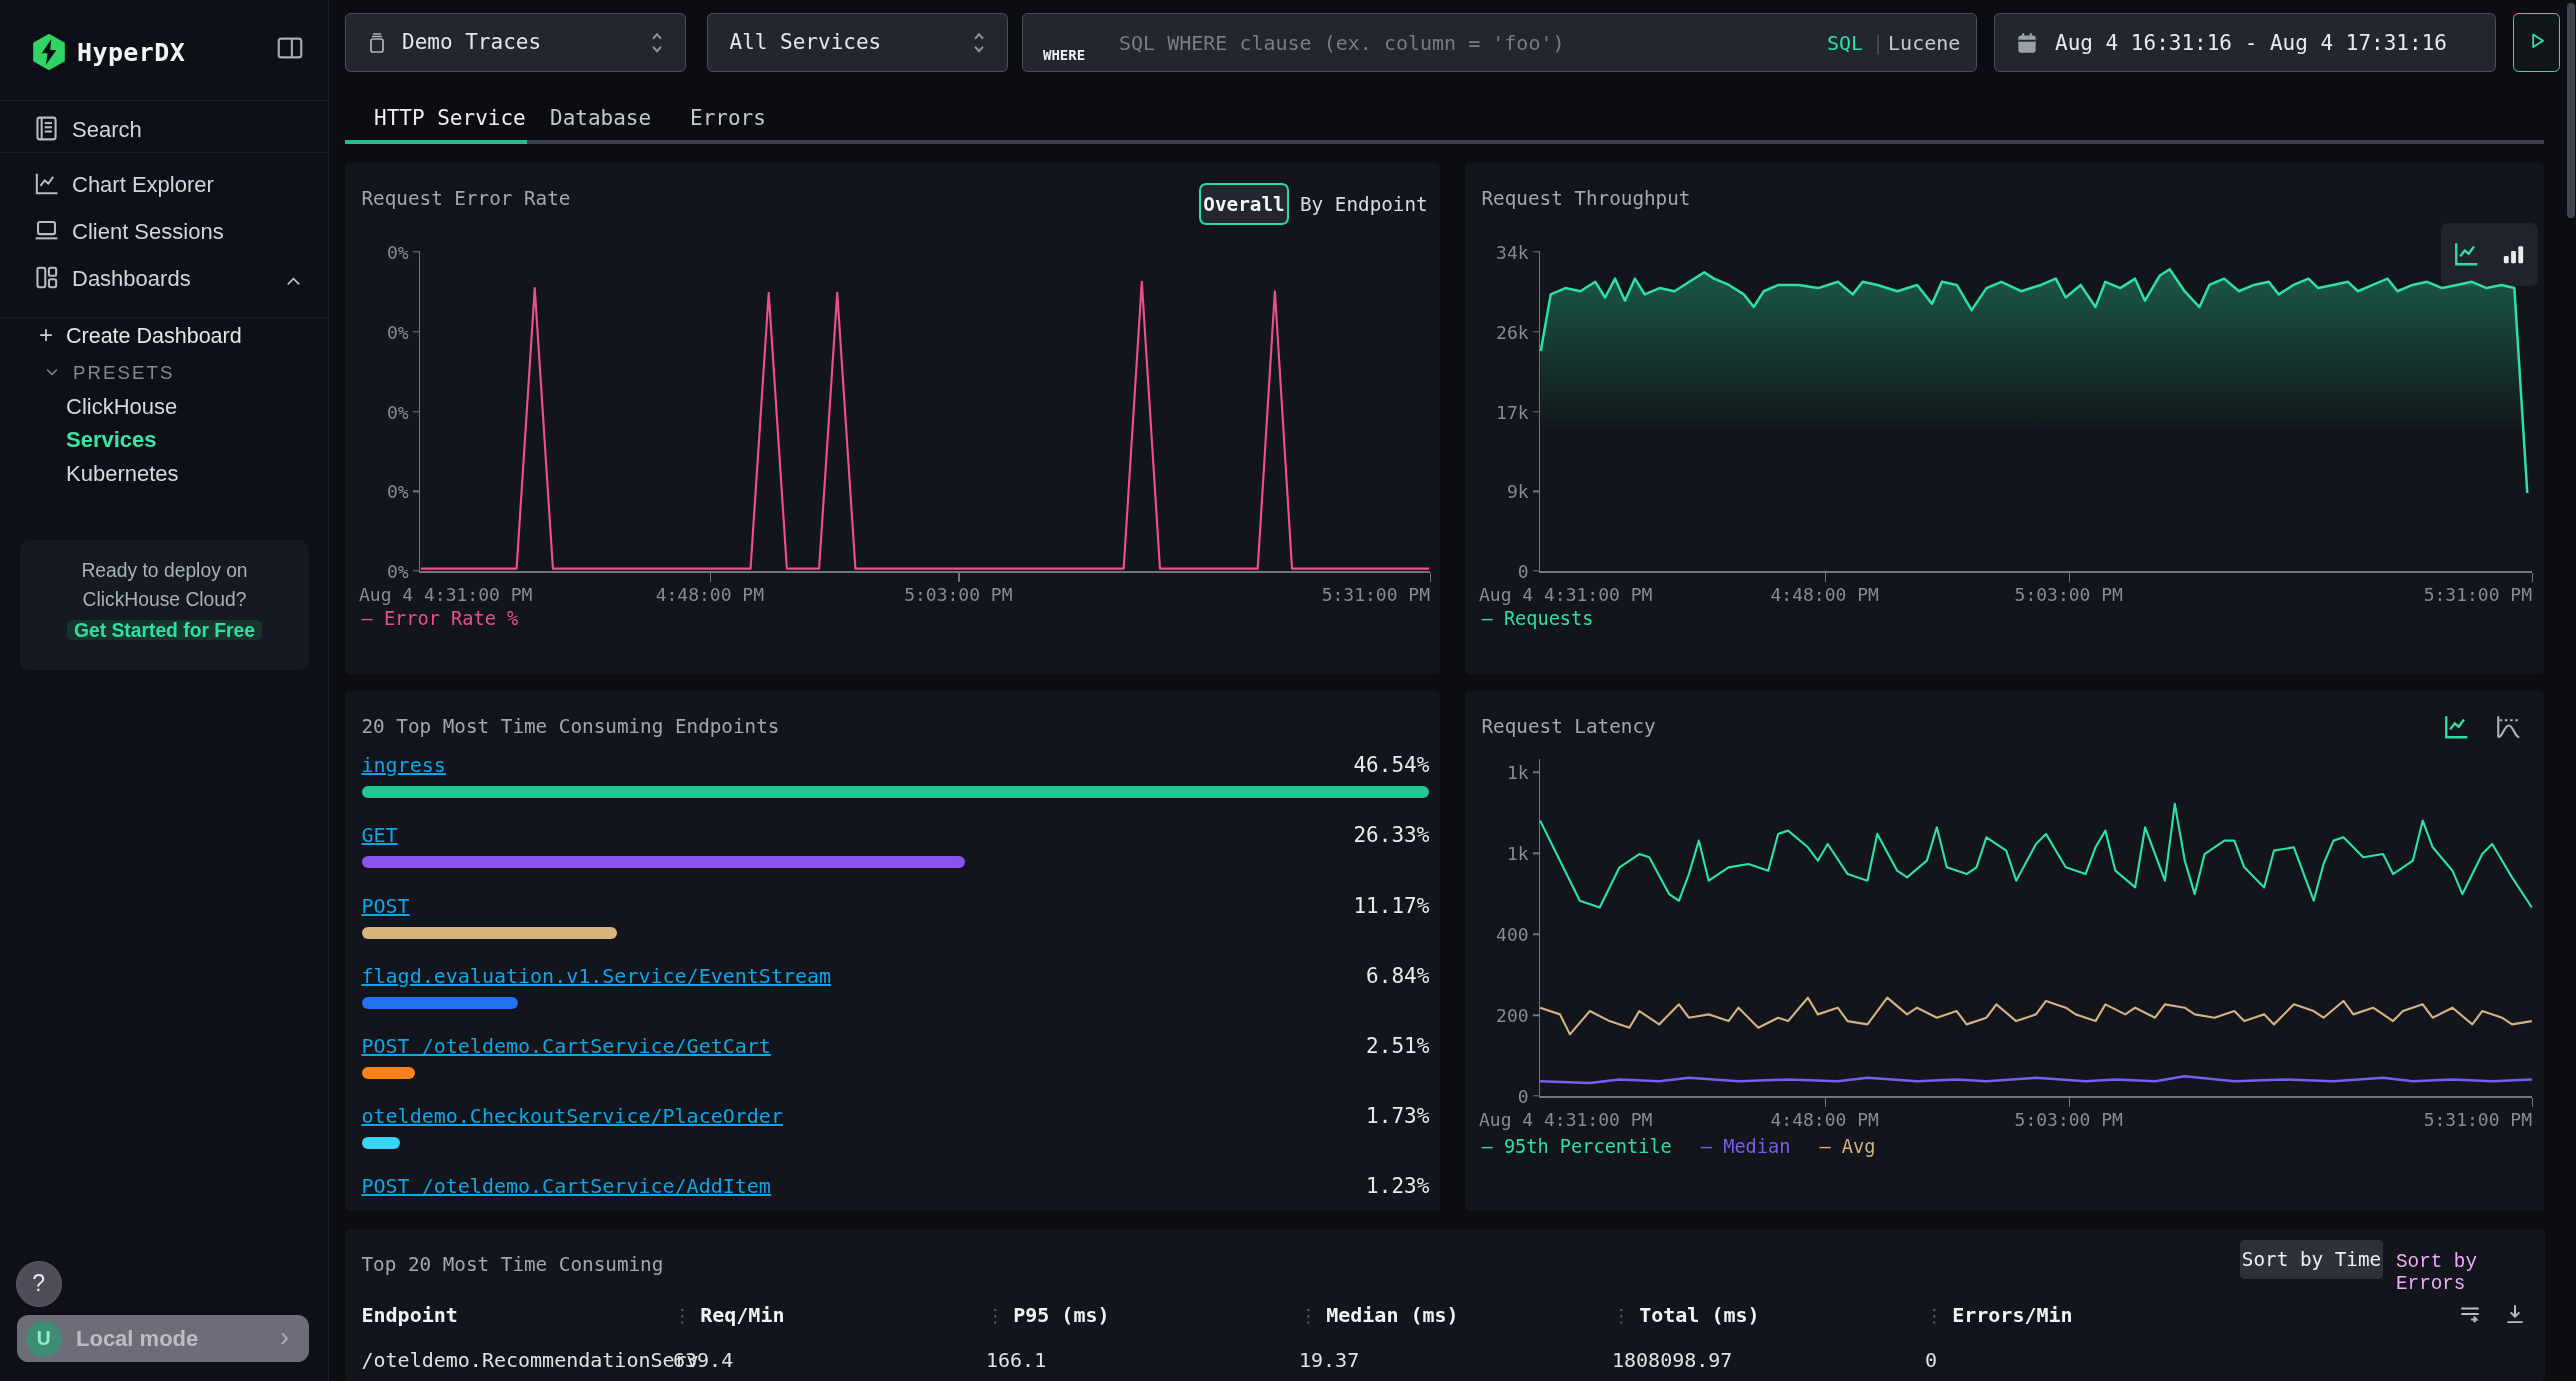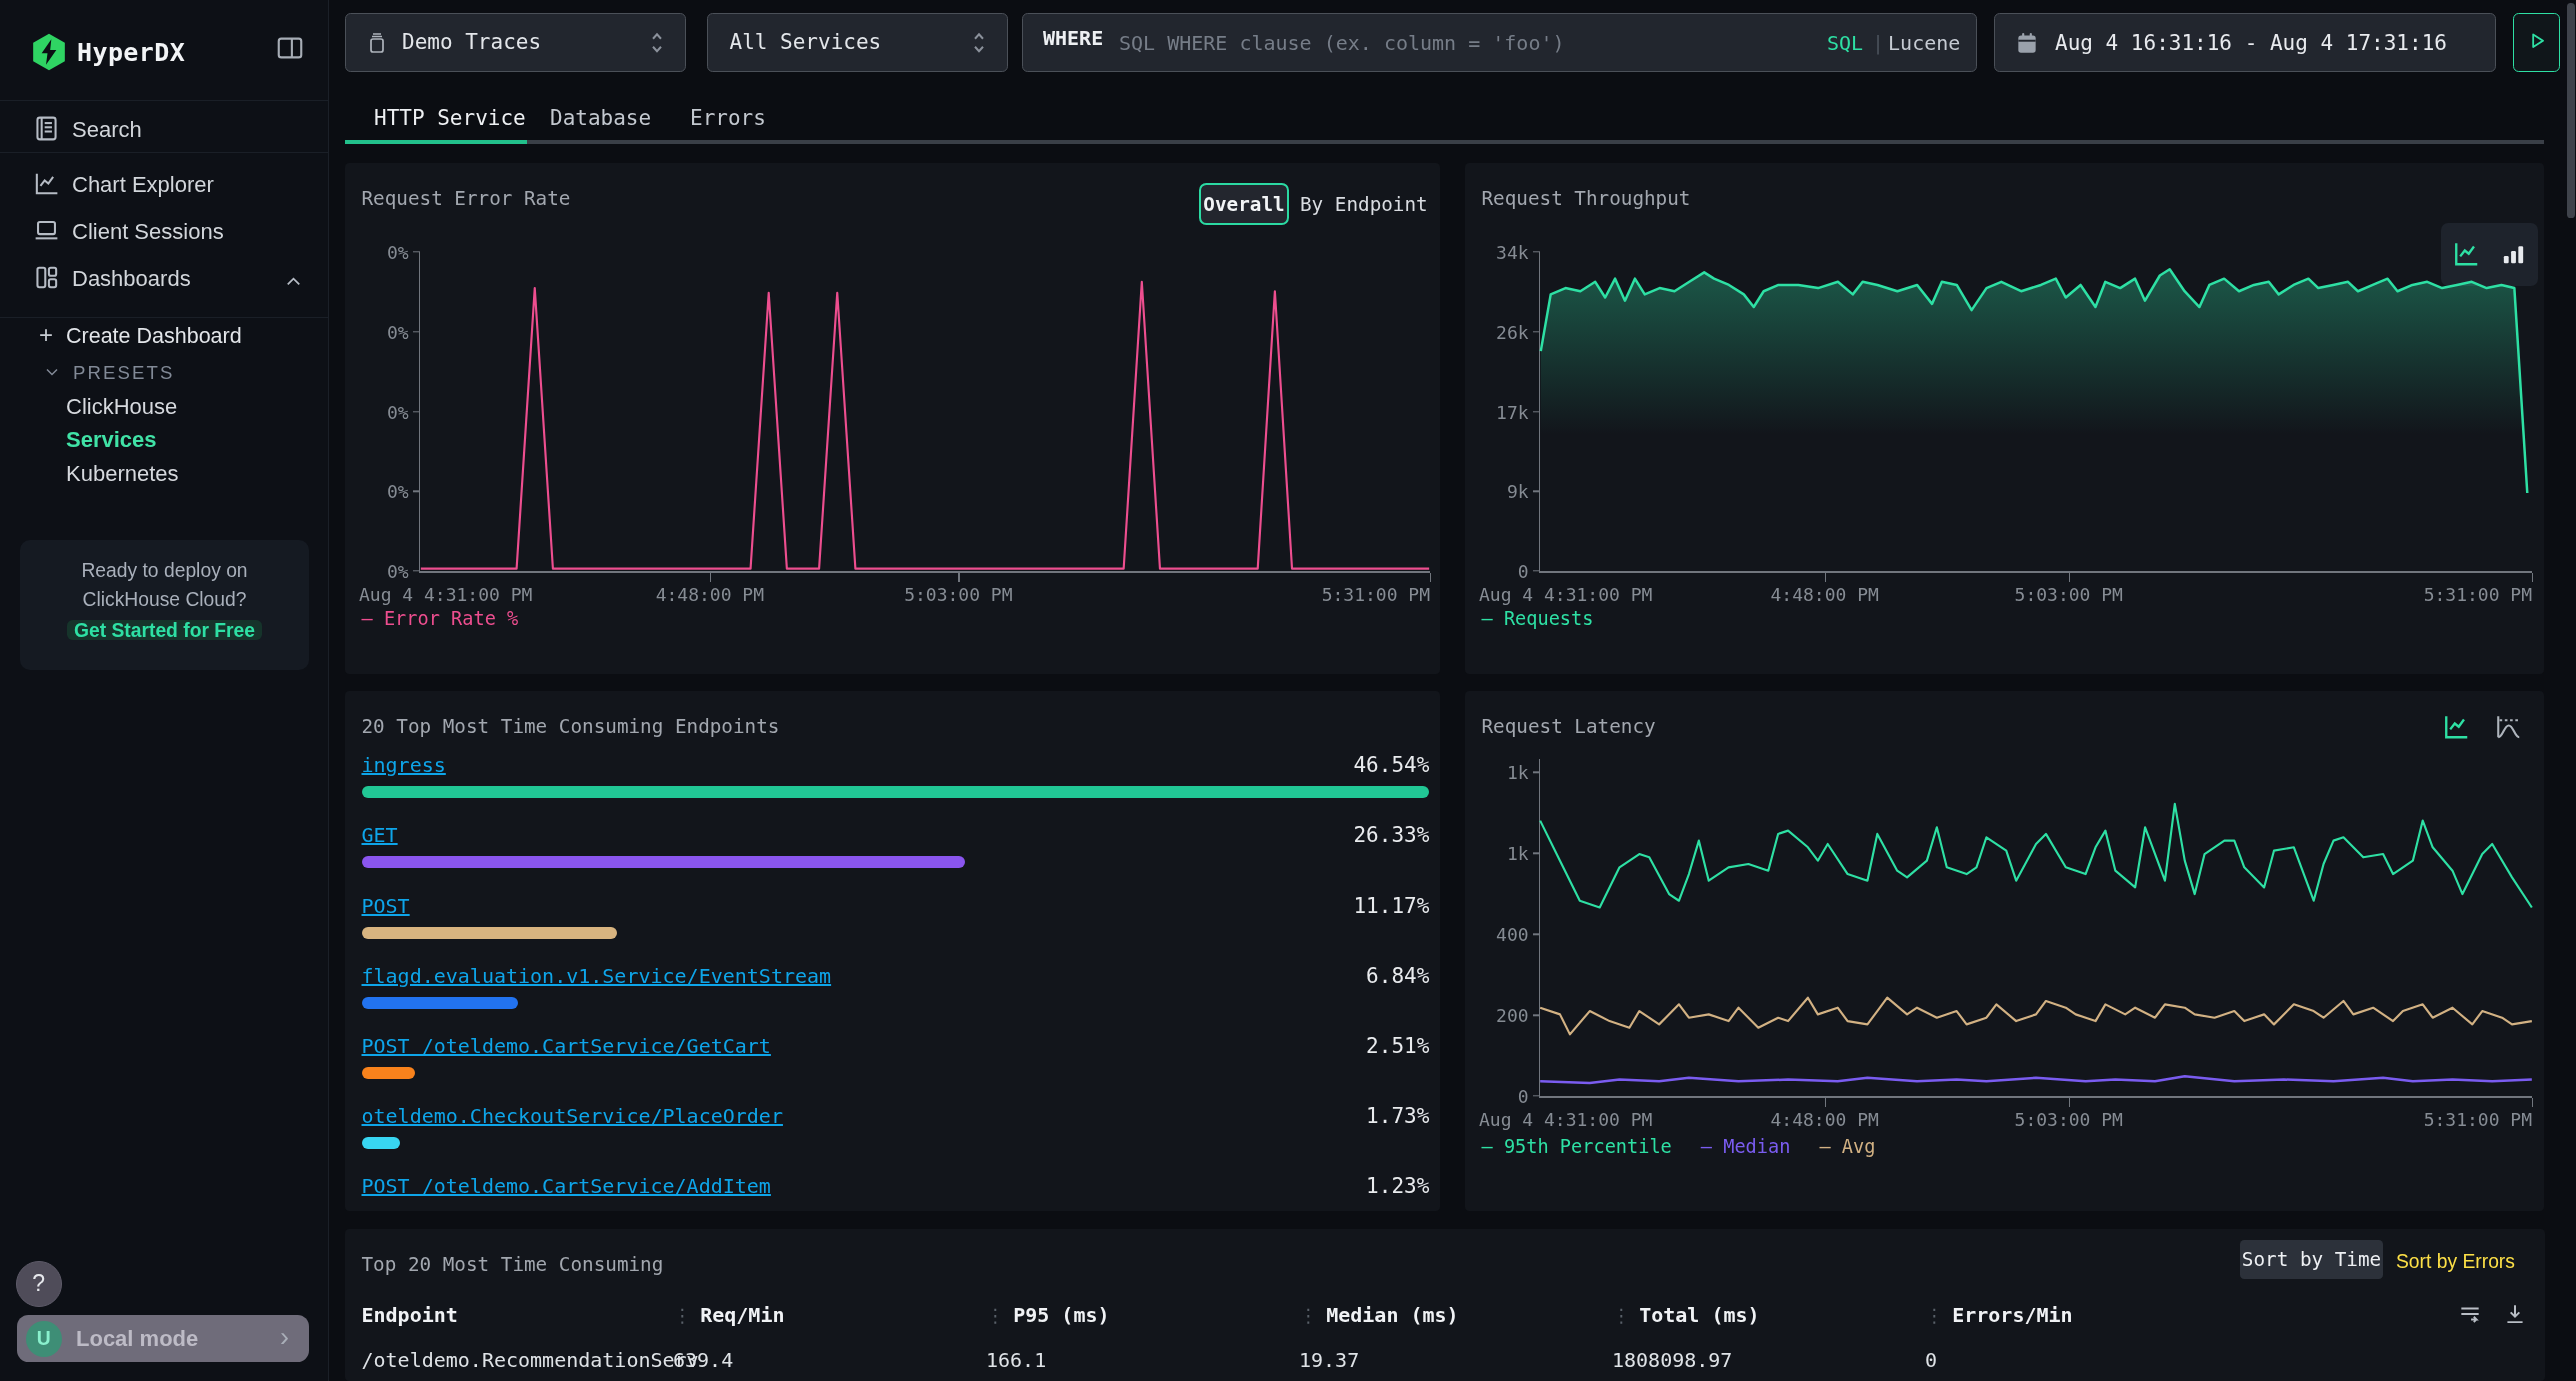--- a/index.html
+++ b/index.html
@@ -45,21 +45,21 @@
 
   
   .ctrl { position:absolute; top:13px; height:59px; background:#22262e; border:1.4px solid #4b5058;
           border-radius:5.7px; }
   .sel-demo { left:345px; width:341px; cursor:pointer; }
   .sel-svc  { left:707px; width:301px; cursor:pointer; }
   .sel-lbl { position:absolute; top:15.7px; font-size:21px; color:#e3e6ea;
              font-family:"DejaVu Sans Mono", monospace; white-space:nowrap; }
   .updown { position:absolute; right:15.7px; top:13px; }
   .where-box { left:1022px; width:955px; cursor:text; }
-  .where-kw { position:absolute; left:20px; top:12px; font-size:20px; font-weight:bold; color:#eef0f3;
+  .where-kw { position:absolute; left:20px; top:33px; font-size:14px; font-weight:bold; color:#eef0f3;
               font-family:"DejaVu Sans Mono", monospace; }
   .where-ph { position:absolute; left:96px; top:16.5px; font-size:20px; color:#767d88;
               font-family:"DejaVu Sans Mono", monospace; }
   .lang-sql { position:absolute; right:113px; top:16.5px; font-size:20px; color:#2ee0a4;
               font-family:"DejaVu Sans Mono", monospace; cursor:pointer; }
   .lang-sep { position:absolute; right:92px; top:16.5px; font-size:20px; color:#4a505a;
               font-family:"DejaVu Sans Mono", monospace; }
   .lang-lucene { position:absolute; right:15.7px; top:16.5px; font-size:20px; color:#c6cbd3;
               font-family:"DejaVu Sans Mono", monospace; cursor:pointer; }
   .date-box { left:1994px; width:502px; cursor:pointer; }
@@ -122,22 +122,22 @@
   .ep-label { position:absolute; left:0; top:0; font-size:20px; color:#0ea5e9;
               font-family:"DejaVu Sans Mono", monospace;text-decoration:underline; }
   .ep-pct { position:absolute; right:0; top:0; font-size:21px; color:#e9ebee;
             font-family:"DejaVu Sans Mono", monospace; }
   .ep-bar { position:absolute; left:0; top:33px; height:12px; border-radius:6.4px; display:block; }
 
   
   .sort-time { position:absolute; left:1895px; top:11.4px; width:143px; height:39px; background:#2c313a;
                border:none; border-radius:4.3px; color:#eef0f3; font-size:19.3px;
                font-family:"DejaVu Sans Mono", monospace; cursor:pointer; }
-  .sort-errors { position:absolute; left:2051px; top:21.5px; font-size:19.3px; color:#fde047;
-                 font-family:Liberation Sans, sans-serif; cursor:pointer; }
+  .sort-errors { position:absolute; left:2051px; top:21.5px; font-size:19.3px; color:#f0abfc;
+                 font-family:Liberation Mono, monospace; cursor:pointer; }
   .th { position:absolute; top:74px; font-size:20px; color:#f0f2f5;
         font-family:"DejaVu Sans Mono", monospace; white-space:nowrap; }
   .th b { font-weight:bold; }
   .handle { font-style:normal; color:#596069; margin-right:8.6px; font-size:18.6px; }
   .td { position:absolute; font-size:20px; color:#dfe3e7;
         font-family:"DejaVu Sans Mono", monospace; white-space:nowrap; }
   .tbl-icons { position:absolute; right:17px; top:72px; display:flex; gap:18.6px; }
 
   .scroll-thumb { position:absolute; right:1.4px; top:2.9px; width:7.2px; height:215px;
                   border-radius:3.6px; background:#3f434b; }

